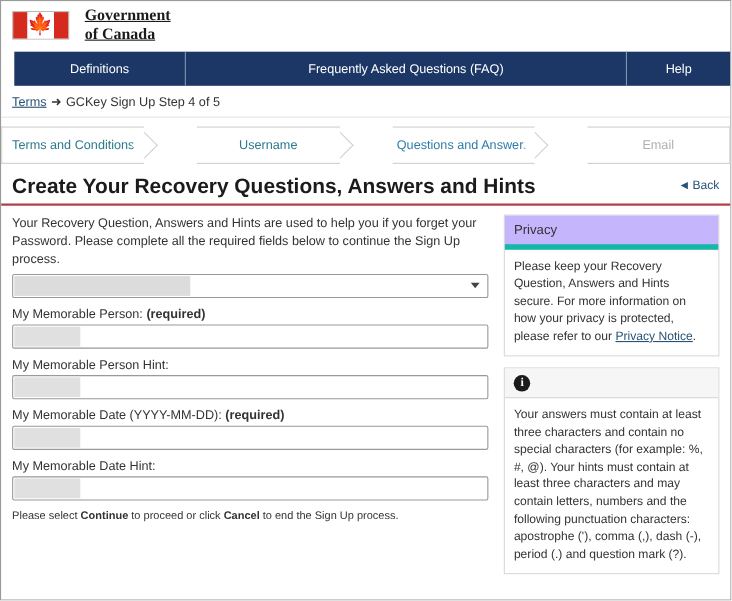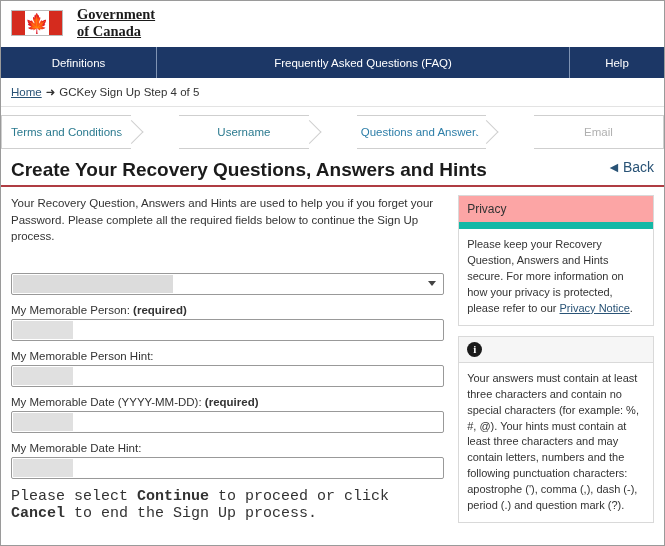--- a/index.html
+++ b/index.html
@@ -56,20 +56,21 @@
   }
 
   
   .navbar {
     display: flex;
     background: #1c3766;
     color: #fff;
     height: 31px;
     align-items: stretch;
     font-size: 11.5px;
+    margin-left: 12px;
   }
   .navbar .nav-item {
     display: flex;
     align-items: center;
     justify-content: center;
     color: #fff;
     text-decoration: none;
     padding: 0 6px;
   }
   .nav-definitions { width: 155px; border-right: 1px solid #4b6governor; }
@@ -123,54 +124,54 @@
     z-index: 2;
   }
   .step.current { color: #2d7ea8; font-weight: normal; }
   .step.done { color: #2b7a8f; }
   .step.disabled { color: #b0b0b0; }
   .step.last { border-right: 1px solid #cfcfcf; }
 
   
   .title-row {
     display: flex;
-    align-items: flex-start;
+    align-items: center;
     justify-content: space-between;
     padding: 10px 10px 4px 10px;
     border-bottom: 2px solid #af3c43;
   }
   h1 {
     margin: 0;
     font-size: 19px;
     font-weight: bold;
     color: #1b1b1b;
     font-family: "Liberation Sans", sans-serif;
   }
   .back-link {
-    font-size: 14px;
+    font-size: 11px;
     color: #295376;
     text-decoration: none;
     padding-bottom: 3px;
     white-space: nowrap;
   }
   .back-link .caret { margin-right: 2px; }
 
   
   .content {
     display: flex;
     padding: 8px 10px 0 10px;
     gap: 14px;
   }
   .left-col { width: 438px; }
   .right-col { width: 198px; }
 
   .intro {
     font-size: 11.5px;
     line-height: 1.45;
-    margin: 0 0 28px 0;
+    margin: 0 0 4px 0;
     color: #333;
   }
 
   .field { margin-bottom: 9px; }
   .field label {
     display: block;
     font-size: 11.5px;
     margin-bottom: 3px;
     color: #333;
   }
@@ -210,36 +211,35 @@
     right: 8px;
     top: 8px;
     width: 0; height: 0;
     border-left: 4px solid transparent;
     border-right: 4px solid transparent;
     border-top: 5px solid #444;
     pointer-events: none;
   }
 
   .note {
-    font-size: 15px;
+    font-size: 10px;
     margin: 9px 0 10px 0;
     color: #333;
-    font-family: Liberation Mono, monospace;
   }
   .note b { font-weight: bold; }
 
   
   .panel {
     border: 1px solid #d9d9d9;
     background: #fff;
     margin-bottom: 10px;
   }
   .panel-head {
-    background: #fca5a5;
-    border-bottom: 7px solid #14b8a6;
+    background: #c4b5fd;
+    border-bottom: 5px solid #14b8a6;
     padding: 6px 8px;
     font-size: 12px;
     color: #333;
   }
   .panel-body {
     padding: 8px;
     font-size: 11px;
     line-height: 1.45;
     color: #333;
   }
@@ -281,21 +281,21 @@
 
   <div class="navbar">
     <a class="nav-item nav-definitions" href="#">Definitions</a>
     <div class="nav-sep"></div>
     <a class="nav-item nav-faq" href="#">Frequently Asked Questions (FAQ)</a>
     <div class="nav-sep"></div>
     <a class="nav-item nav-help" href="#">Help</a>
   </div>
 
   <div class="breadcrumb">
-    <a href="#">Home</a><span class="arrow">➜</span><span>GCKey Sign Up Step 4 of 5</span>
+    <a href="#">Terms</a><span class="arrow">➜</span><span>GCKey Sign Up Step 4 of 5</span>
   </div>
 
   <div class="steps">
     <div class="step done">
       <span>Terms and Conditions</span>
       <span class="chev"></span>
     </div>
     <div class="step done">
       <span>Username</span>
       <span class="chev"></span>

